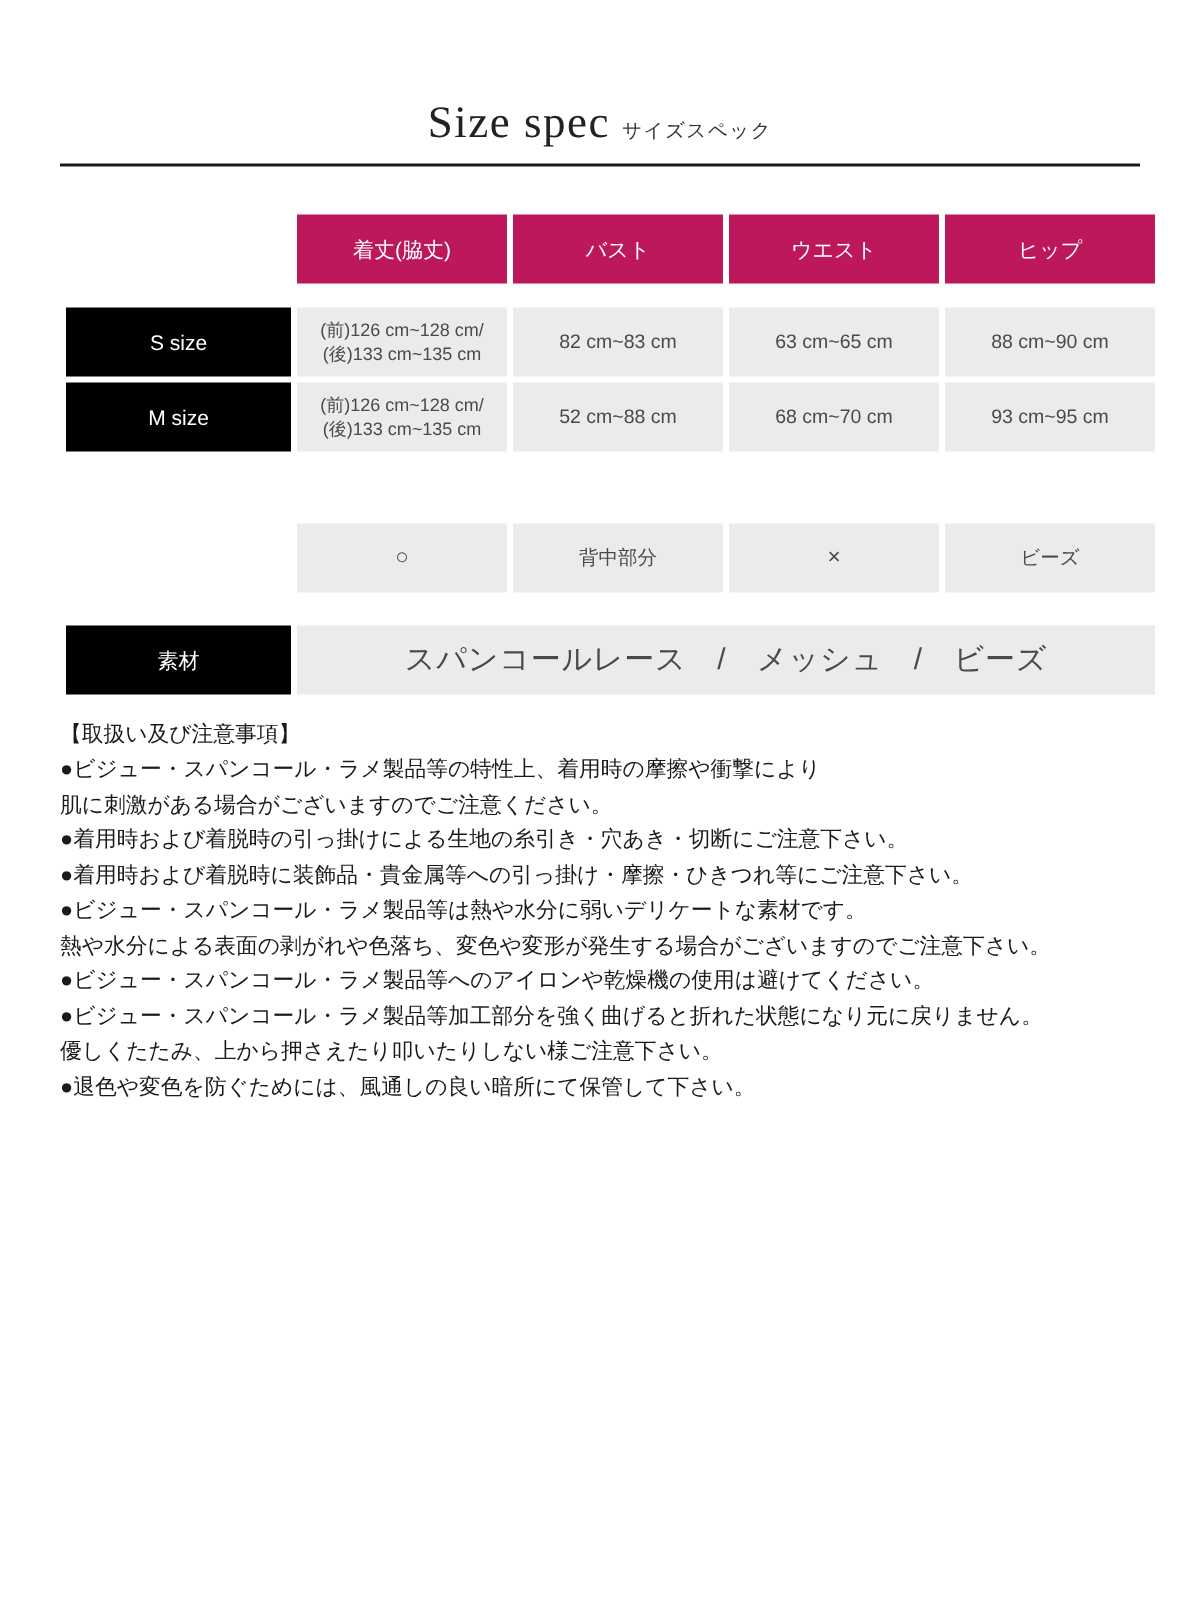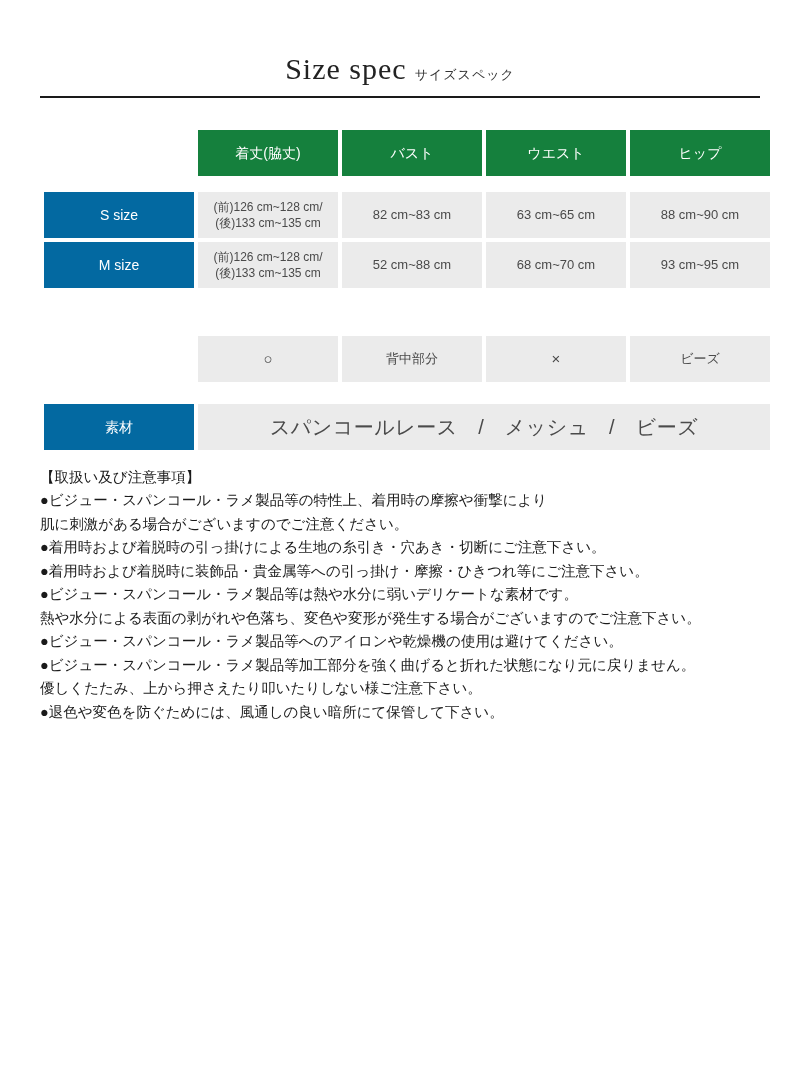--- a/index.html
+++ b/index.html
@@ -12,21 +12,21 @@
     background: #ffffff;
     font-family: "Liberation Sans", sans-serif;
     color: #333333;
     overflow: hidden;
   }
   .page {
     position: relative;
     width: 800px;
     height: 1067px;
     box-sizing: border-box;
-    padding: 0 40px;
+    padding: 13px 40px;
   }
 
   
   .section-head {
     text-align: center;
     padding-top: 52px;
   }
   .section-head.detail {
     padding-top: 48px;
   }
@@ -68,27 +68,27 @@
   .cell {
     display: flex;
     align-items: center;
     justify-content: center;
     text-align: center;
     box-sizing: border-box;
     font-size: 13px;
     line-height: 1.45;
   }
   .hd {
-    background: #15803d;
+    background: #be185d;
     color: #ffffff;
     height: 46px;
     font-size: 14px;
   }
   .rowhd {
-    background: #0369a1;
+    background: #000000;
     color: #ffffff;
     height: 46px;
     font-size: 14px;
   }
   .val {
     background: #ebebeb;
     color: #4a4a4a;
     height: 46px;
   }
   .val .two-line {

